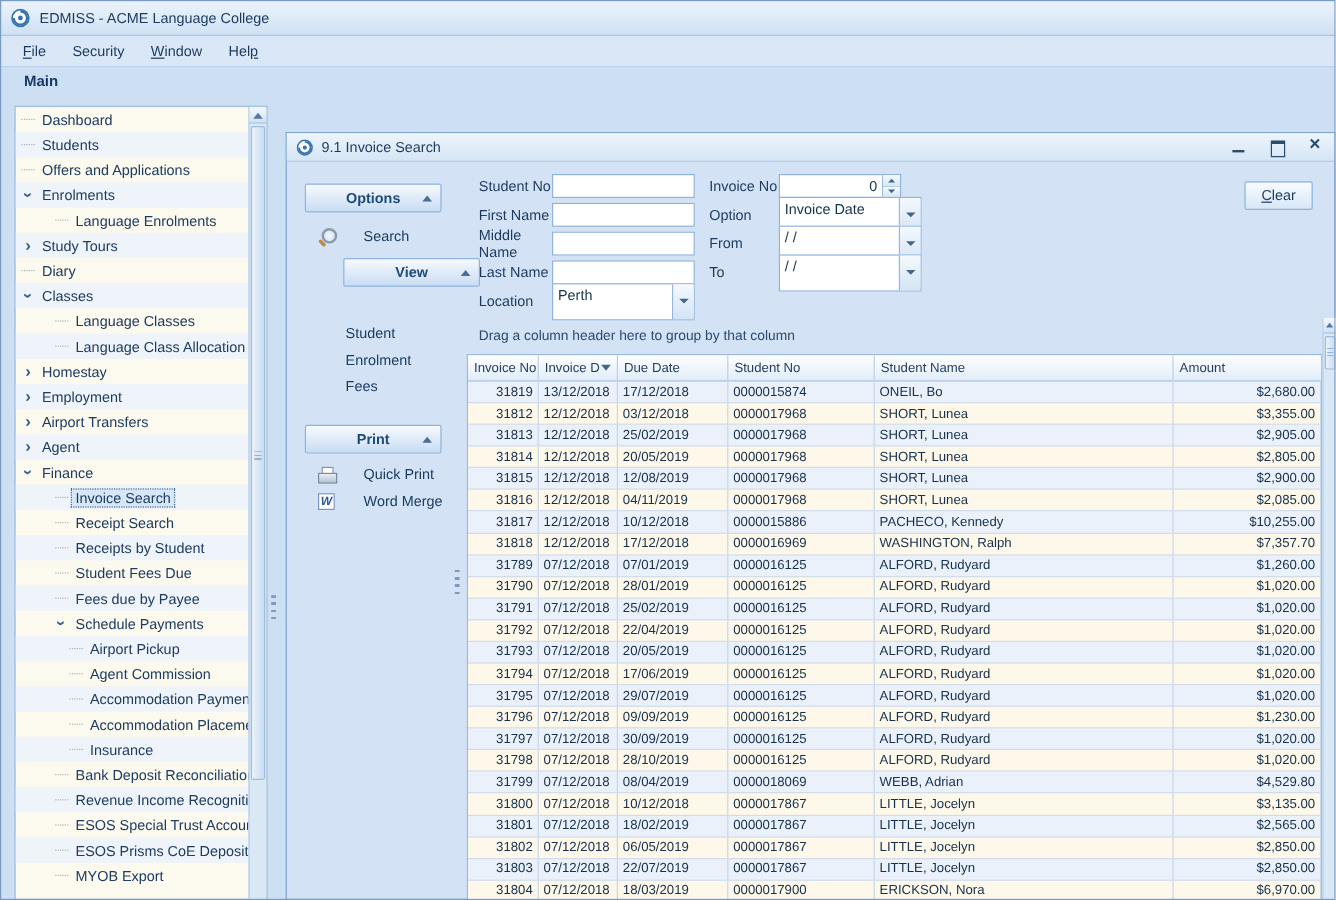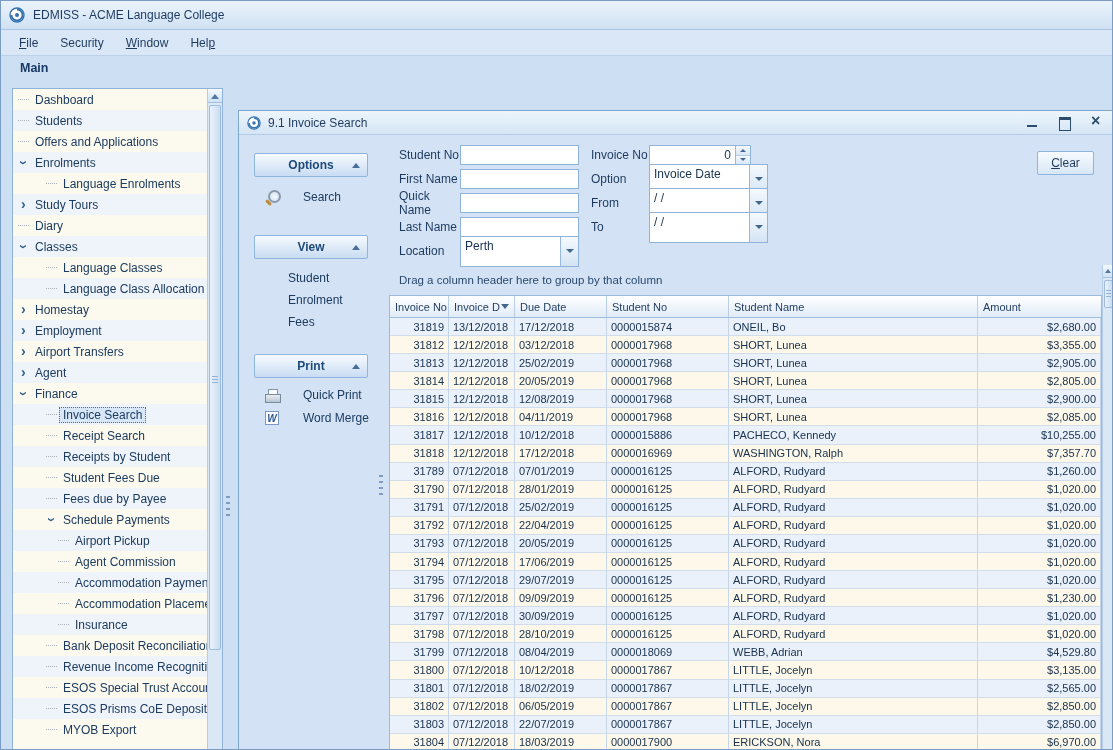--- a/index.html
+++ b/index.html
@@ -65,21 +65,21 @@
     border:1px solid #2c4c6e;border-top:3px solid #2c4c6e;}
   .wc-close::after{content:"×";position:absolute;left:0;top:-5px;font-size:16px;font-weight:bold;color:#2c4c6e;}
   .invwin-body{position:relative;height:615px;}
 
   
   .phead{position:absolute;left:15px;width:114px;height:24px;
     background:linear-gradient(#f6fafe,#c9dcf3);border:1px solid #8fb4de;border-radius:2px;
     display:flex;align-items:center;justify-content:center;font-weight:bold;font-size:12px;color:#1e4a7a;}
   .chev{position:absolute;right:7px;top:9px;width:0;height:0;
     border-left:4px solid transparent;border-right:4px solid transparent;border-bottom:5px solid #456e99;}
-  .ph-options{top:18px;} .ph-view{top:100px;} .ph-print{top:219px;}
+  .ph-options{top:18px;} .ph-view{top:80px;margin-left:32px;} .ph-print{top:219px;}
   .panel-item{position:absolute;display:flex;align-items:center;gap:24px;font-size:12px;color:#1c3c60;cursor:default;}
   .pi-search{left:26px;top:55px;}
   .view-list{position:absolute;left:49px;top:132px;}
   .view-list .panel-item{position:static;height:22px;}
   .pi-qp{left:26px;top:253px;} .pi-wm{left:26px;top:276px;}
   .mag-icon{width:14px;height:14px;position:relative;flex:none;}
   .mag-icon::before{content:"";position:absolute;left:3px;top:0;width:9px;height:9px;border-radius:50%;
     border:2px solid #8a9aac;background:radial-gradient(#f4f9ff,#cfe0ef);}
   .mag-icon::after{content:"";position:absolute;left:0;bottom:0;width:7px;height:3px;background:#c08a38;
     border-radius:2px;transform:rotate(45deg);}
@@ -408,21 +408,21 @@
           <span class="f-label">Student No</span>
           <input class="f-input" value="" style="">
         </div>
 
         <div class="f-row">
           <span class="f-label">First Name</span>
           <input class="f-input" value="" style="">
         </div>
 
         <div class="f-row">
-          <span class="f-label">Quick Name</span>
+          <span class="f-label">Middle Name</span>
           <input class="f-input" value="" style="">
         </div>
 
         <div class="f-row">
           <span class="f-label">Last Name</span>
           <input class="f-input" value="" style="">
         </div>
       </div>
     <div class="form-left" style="top:104px">
       <div class="f-row">

